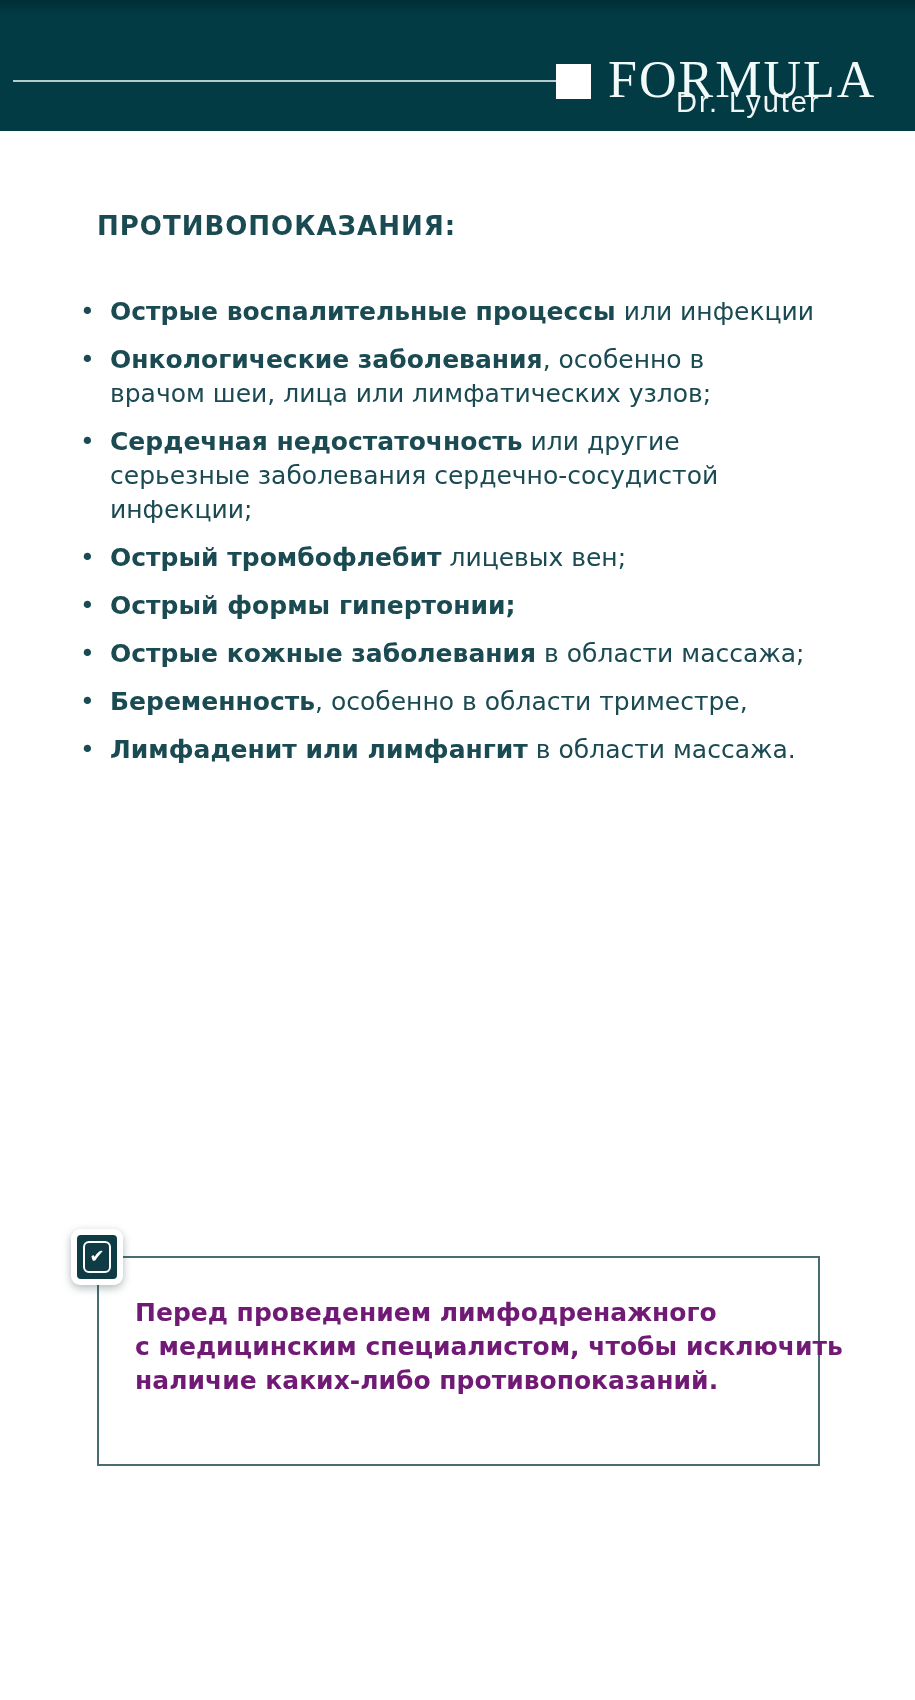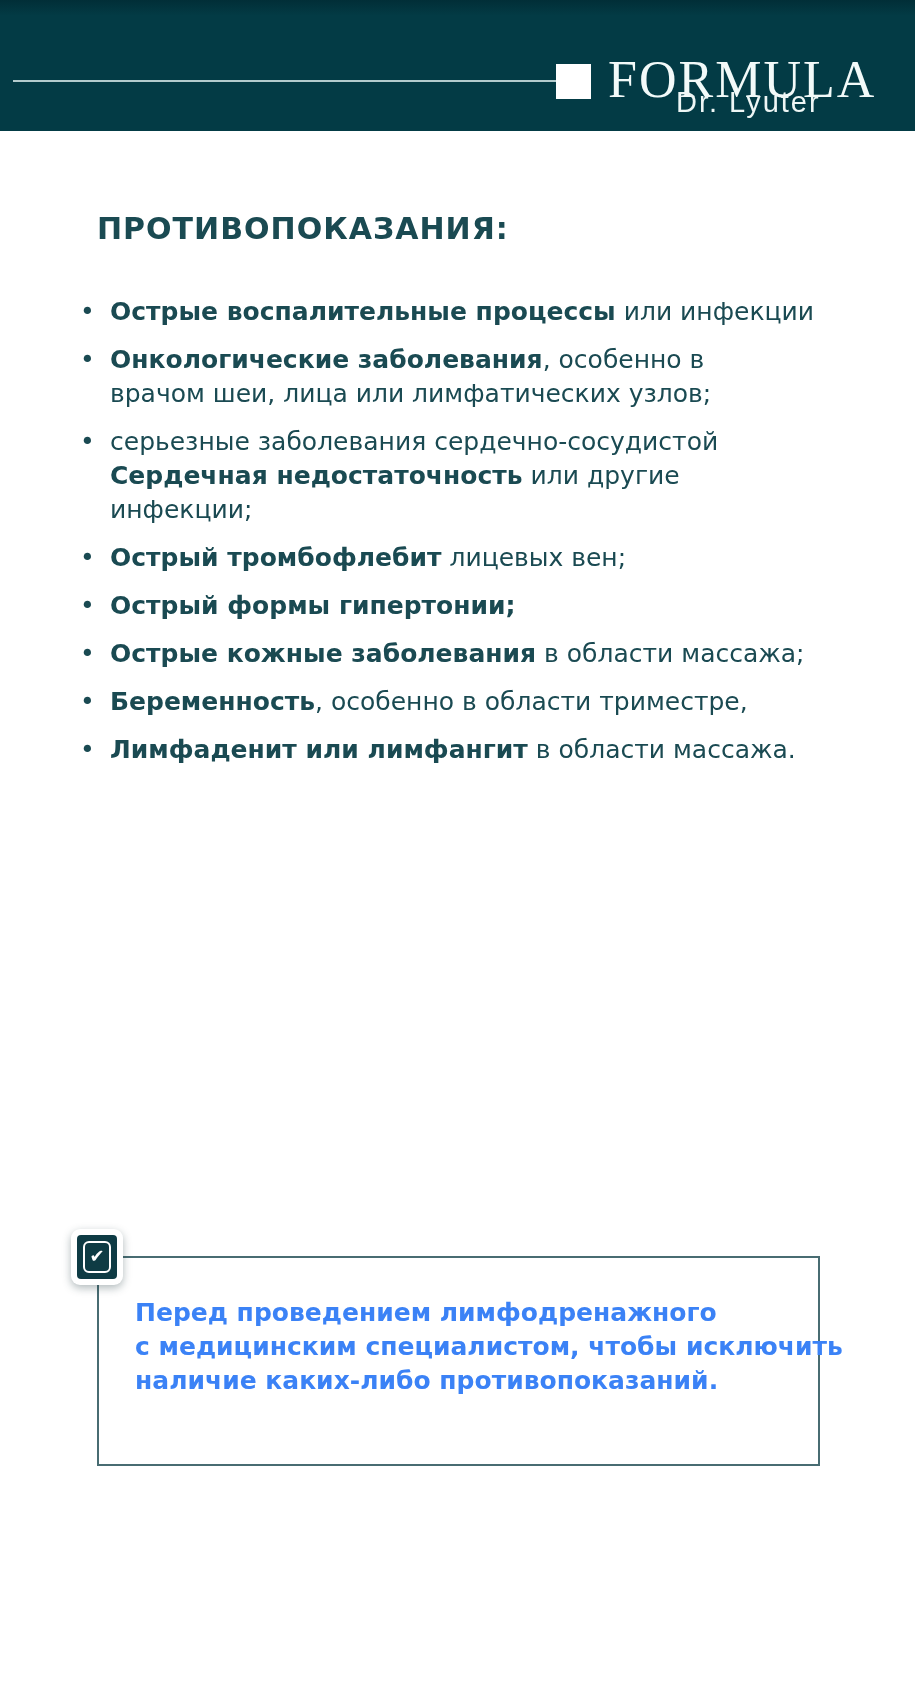--- a/index.html
+++ b/index.html
@@ -30,21 +30,21 @@
   }
   .brand-subtitle {
     position:absolute; left:676px; top:86px;
     font-family:"Liberation Sans", sans-serif;
     font-size:29px; letter-spacing:2px; color:#eef6f5; white-space:nowrap;
   }
 
   
   .page-title {
     position:absolute; left:97px; top:211px;
-    font-size:30px; font-weight:700; letter-spacing:1px;
+    font-size:26px; font-weight:700; letter-spacing:1px;
     color:#1a4a52; white-space:nowrap;
   }
 
   
   .contra-list {
     position:absolute; left:80px; top:295px; width:780px;
     list-style:none; margin:0; padding:0;
     color:#1a4a52; font-size:25px; line-height:34px;
   }
   .contra-list li { position:relative; padding-left:30px; }
@@ -56,21 +56,21 @@
   .line strong { font-weight:700; }
 
   
   .note-box {
     position:absolute; left:97px; top:1256px; width:723px; height:210px;
     border:2px solid #486c72; background:#ffffff; box-sizing:border-box;
   }
   .note-text {
     position:absolute; left:36px; top:38px;
     font-size:25px; font-weight:700; line-height:34px;
-    color:#3b82f6;
+    color:#701a75;
   }
   .note-text .note-line { white-space:nowrap; }
 
   .checkbox {
     position:absolute; left:71px; top:1229px; width:52px; height:56px;
     background:#ffffff; border-radius:9px;
     box-shadow:0 3px 8px rgba(30,55,60,.35);
     display:flex; align-items:center; justify-content:center; z-index:2;
   }
   .checkbox-inner {
@@ -106,22 +106,22 @@
       <span class="marker">•</span>
       <div class="line"><strong>Острые воспалительные процессы</strong><span> или инфекции</span></div>
     </li>
     <li>
       <span class="marker">•</span>
       <div class="line"><strong>Онкологические заболевания</strong><span>, особенно в</span></div>
       <div class="line">врачом шеи, лица или лимфатических узлов;</div>
     </li>
     <li>
       <span class="marker">•</span>
+      <div class="line"><strong>Сердечная недостаточность</strong><span> или другие</span></div>
       <div class="line">серьезные заболевания сердечно-сосудистой</div>
-      <div class="line"><strong>Сердечная недостаточность</strong><span> или другие</span></div>
       <div class="line">инфекции;</div>
     </li>
     <li>
       <span class="marker">•</span>
       <div class="line"><strong>Острый тромбофлебит</strong><span> лицевых вен;</span></div>
     </li>
     <li>
       <span class="marker">•</span>
       <div class="line"><strong>Острый формы гипертонии;</strong><span></span></div>
     </li>

